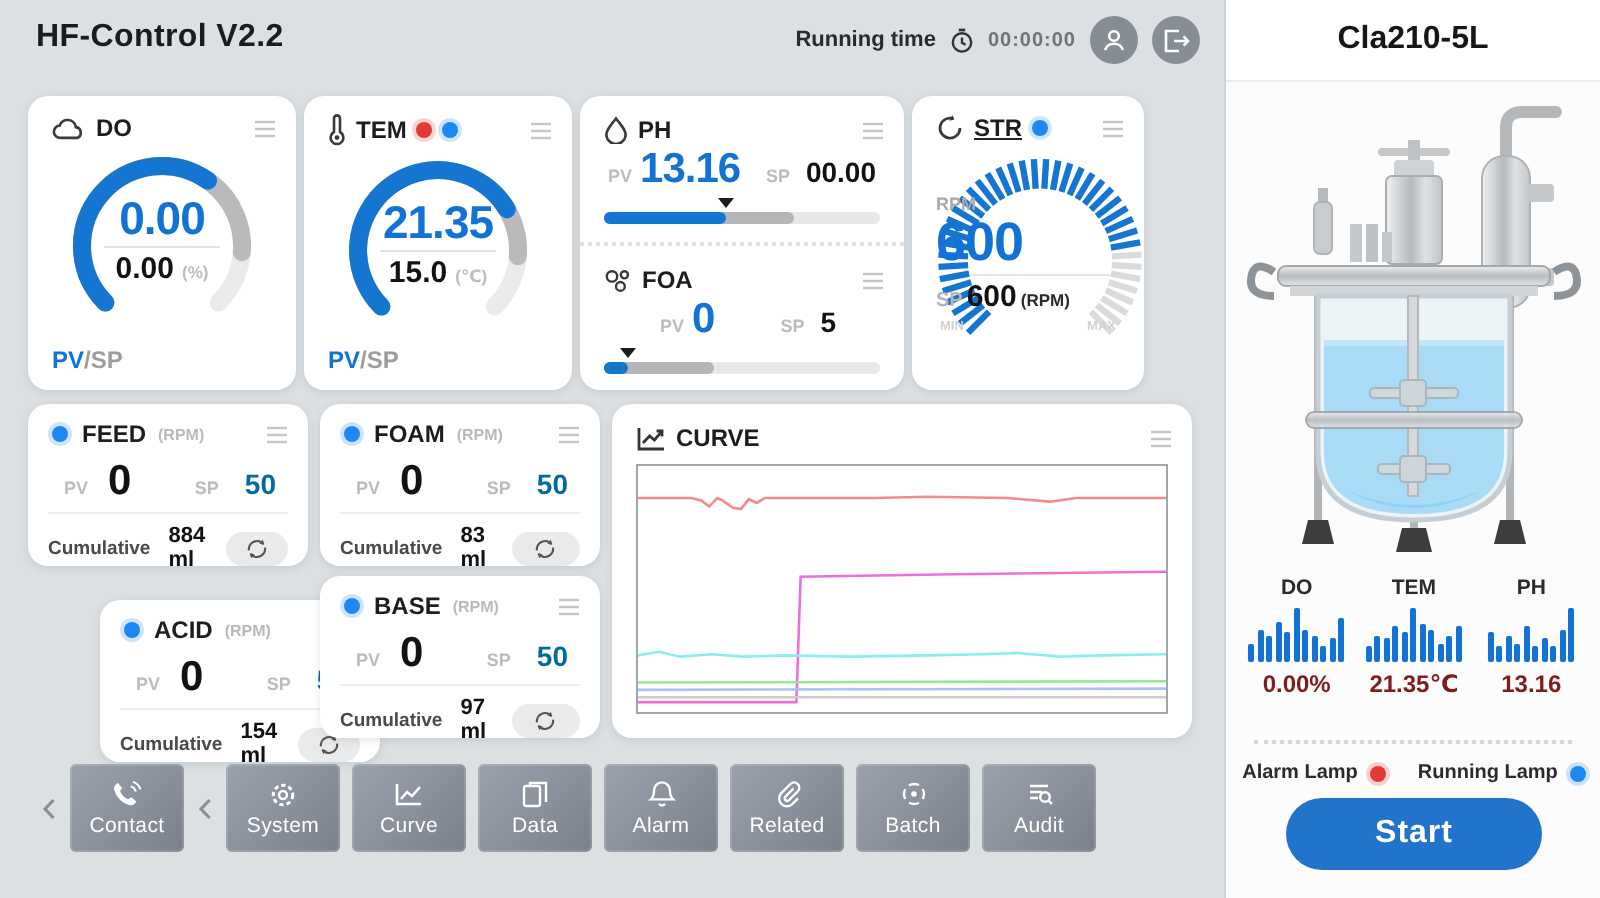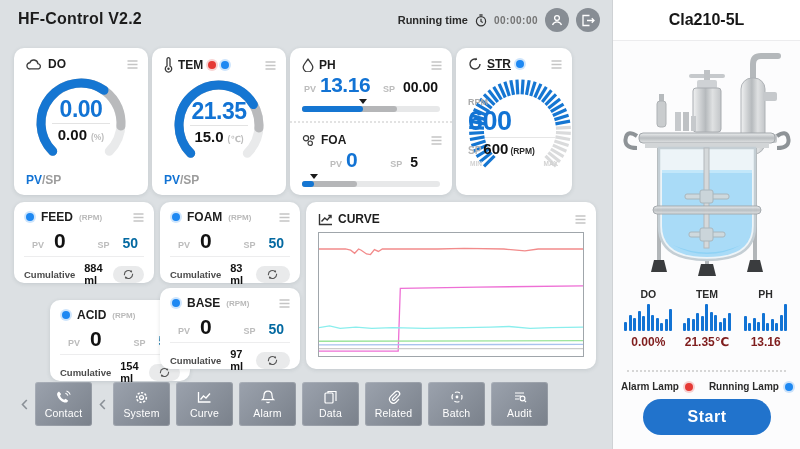--- a/index.html
+++ b/index.html
@@ -481,35 +481,35 @@
           <span class="nav-ic">
             <svg width="15" height="13" viewBox="0 0 15 13" fill="none">
               <path d="M1.5 1v10h12" stroke="#fff" stroke-width="1.3"></path>
               <path d="M3.5 8.5 6.5 5l2.5 2 4-4.5" stroke="#fff" stroke-width="1.3"></path>
             </svg>
           </span>
           <div class="nav-lb">Curve</div>
         </div>
         <div class="nav-btn">
           <span class="nav-ic">
+            <svg width="13" height="14" viewBox="0 0 13 14" fill="none">
+              <rect x="1" y="3" width="8" height="10" rx="1" stroke="#fff" stroke-width="1.2"></rect>
+              <path d="M4 3V1.5h8V11" stroke="#fff" stroke-width="1.2"></path>
+            </svg>
+          </span>
+          <div class="nav-lb">Data</div>
+        </div>
+        <div class="nav-btn">
+          <span class="nav-ic">
             <svg width="14" height="14" viewBox="0 0 14 14" fill="none">
               <path d="M7 1.2c2.3 0 4 1.8 4 4.2 0 2.8 1 3.8 1.6 4.3H1.4C2 9.2 3 8.2 3 5.4c0-2.4 1.7-4.2 4-4.2z" stroke="#fff" stroke-width="1.2"></path>
               <path d="M5.6 11.8a1.5 1.5 0 0 0 2.8 0" stroke="#fff" stroke-width="1.2"></path>
             </svg>
           </span>
           <div class="nav-lb">Alarm</div>
-        </div>
-        <div class="nav-btn">
-          <span class="nav-ic">
-            <svg width="13" height="14" viewBox="0 0 13 14" fill="none">
-              <rect x="1" y="3" width="8" height="10" rx="1" stroke="#fff" stroke-width="1.2"></rect>
-              <path d="M4 3V1.5h8V11" stroke="#fff" stroke-width="1.2"></path>
-            </svg>
-          </span>
-          <div class="nav-lb">Data</div>
         </div>
         <div class="nav-btn">
           <span class="nav-ic">
             <svg width="14" height="14" viewBox="0 0 14 14" fill="none">
               <path d="M9.8 4.2 5.6 8.4a1.3 1.3 0 0 0 1.8 1.8l4.5-4.5a2.6 2.6 0 0 0-3.7-3.7L3.5 6.7a3.9 3.9 0 0 0 5.5 5.5l3-3" stroke="#fff" stroke-width="1.2"></path>
             </svg>
           </span>
           <div class="nav-lb">Related</div>
         </div>
         <div class="nav-btn">

